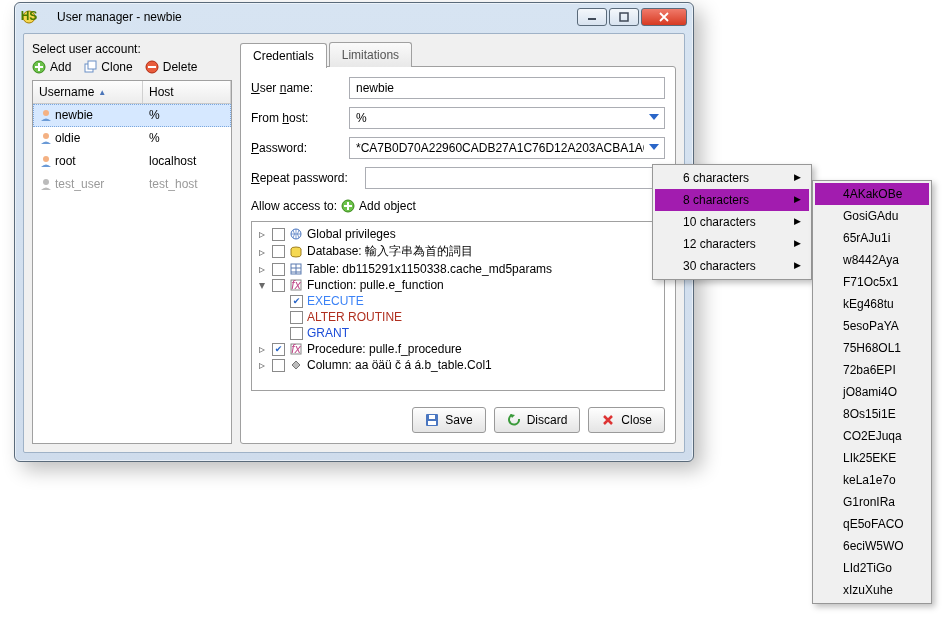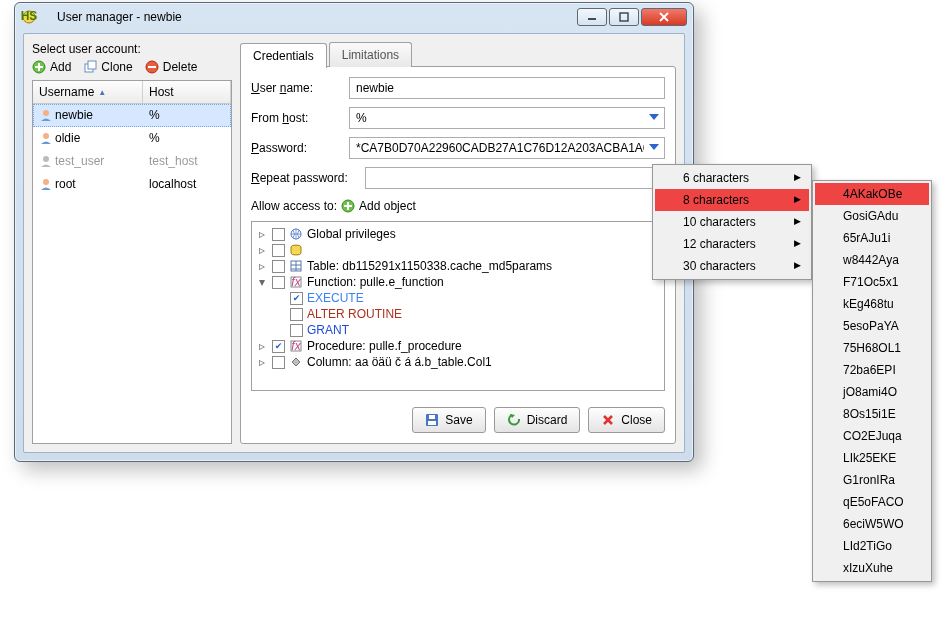--- a/index.html
+++ b/index.html
@@ -54,21 +54,21 @@
 .nico{width:14px;height:14px;display:inline-block}
 .tnode.l2{padding-left:34px}
 .t-green{color:#3b82f6}
 .t-red{color:#b03020}
 .t-blue{color:#1d4ed8}
 .btnbar{display:flex;justify-content:flex-end;gap:8px;margin-top:8px}
 .btn{height:26px;min-width:72px;padding:0 12px;border:1px solid #9a9a9a;border-radius:3px;background:linear-gradient(#fefefe,#e4e4e4);display:flex;align-items:center;justify-content:center;gap:6px}
 .btn .bi{width:14px;height:14px}
 .menu{position:absolute;background:#f0f0f0;border:1px solid #979797;box-shadow:3px 3px 6px rgba(0,0,0,.25);padding:2px}
 .menu .mi{padding:4px 24px 4px 28px;white-space:nowrap;position:relative}
-.menu .mi.hov{background:#ef4444}
+.menu .mi.hov{background:#a21caf}
 .menu .mi .arrow{position:absolute;right:8px;top:5px;font-size:9px}
 .menu1{left:652px;top:164px;width:160px}
 .menu2{left:812px;top:180px;width:120px;max-height:440px}
 svg{display:block}
 </style>
 </head>
 <body>
 
 <div class="shadow"></div>
 <div class="window">
@@ -152,39 +152,39 @@
             <div class="ut-row">
               <div class="uicon">
                 <svg width="14" height="14">
                   <circle cx="7" cy="5" r="3" fill="#f4b183"></circle>
                   <path d="M2 13 Q7 8 12 13" fill="#6a9ad6"></path>
                 </svg>
               </div>
               <div class="ut-user">oldie</div>
               <div class="ut-host">%</div>
             </div>
+            <div class="ut-row">
+              <div class="uicon">
+                <svg width="14" height="14">
+                  <circle cx="7" cy="5" r="3" fill="#f4b183"></circle>
+                  <path d="M2 13 Q7 8 12 13" fill="#6a9ad6"></path>
+                </svg>
+              </div>
+              <div class="ut-user">root</div>
+              <div class="ut-host">localhost</div>
+            </div>
             <div class="ut-row disabled">
               <div class="uicon">
                 <svg width="14" height="14">
                   <circle cx="7" cy="5" r="3" fill="#bbb"></circle>
                   <path d="M2 13 Q7 8 12 13" fill="#bbb"></path>
                 </svg>
               </div>
               <div class="ut-user">test_user</div>
               <div class="ut-host">test_host</div>
-            </div>
-            <div class="ut-row">
-              <div class="uicon">
-                <svg width="14" height="14">
-                  <circle cx="7" cy="5" r="3" fill="#f4b183"></circle>
-                  <path d="M2 13 Q7 8 12 13" fill="#6a9ad6"></path>
-                </svg>
-              </div>
-              <div class="ut-user">root</div>
-              <div class="ut-host">localhost</div>
             </div>
           </div>
       </div>
     </div>
     <div class="right-pane">
       <div class="tabstrip">
         <div class="tab active">Credentials</div>
         <div class="tab">Limitations</div>
       </div>
       <div class="panel">
@@ -238,20 +238,21 @@
             </div>
           <div class="tnode">
               <span class="twisty">▹</span>
               <span class="chk"></span>
               <span class="nico">
                 <svg width="14" height="14">
                   <ellipse cx="7" cy="4" rx="5" ry="2" fill="#f5d851" stroke="#a08020"></ellipse>
                   <path d="M2 4v6a5 2 0 0 0 10 0V4" fill="#f5d851" stroke="#a08020"></path>
                 </svg>
               </span>
+              <span>Database: 輸入字串為首的詞目</span>
             </div>
           <div class="tnode">
               <span class="twisty">▹</span>
               <span class="chk"></span>
               <span class="nico">
                 <svg width="14" height="14">
                   <rect x="2" y="2" width="10" height="10" fill="#fff" stroke="#5a7ab0"></rect>
                   <path d="M2 6h10M2 10h10M7 2v10" stroke="#5a7ab0"></path>
                 </svg>
               </span>
@@ -350,18 +351,19 @@
     <div class="mi">w8442Aya</div>
     <div class="mi">F71Oc5x1</div>
     <div class="mi">kEg468tu</div>
     <div class="mi">5esoPaYA</div>
     <div class="mi">75H68OL1</div>
     <div class="mi">72ba6EPI</div>
     <div class="mi">jO8ami4O</div>
     <div class="mi">8Os15i1E</div>
     <div class="mi">CO2EJuqa</div>
     <div class="mi">LIk25EKE</div>
+    <div class="mi">keLa1e7o</div>
     <div class="mi">G1ronIRa</div>
     <div class="mi">qE5oFACO</div>
     <div class="mi">6eciW5WO</div>
     <div class="mi">LId2TiGo</div>
     <div class="mi">xIzuXuhe</div>
   </div>
 
 </body></html>

